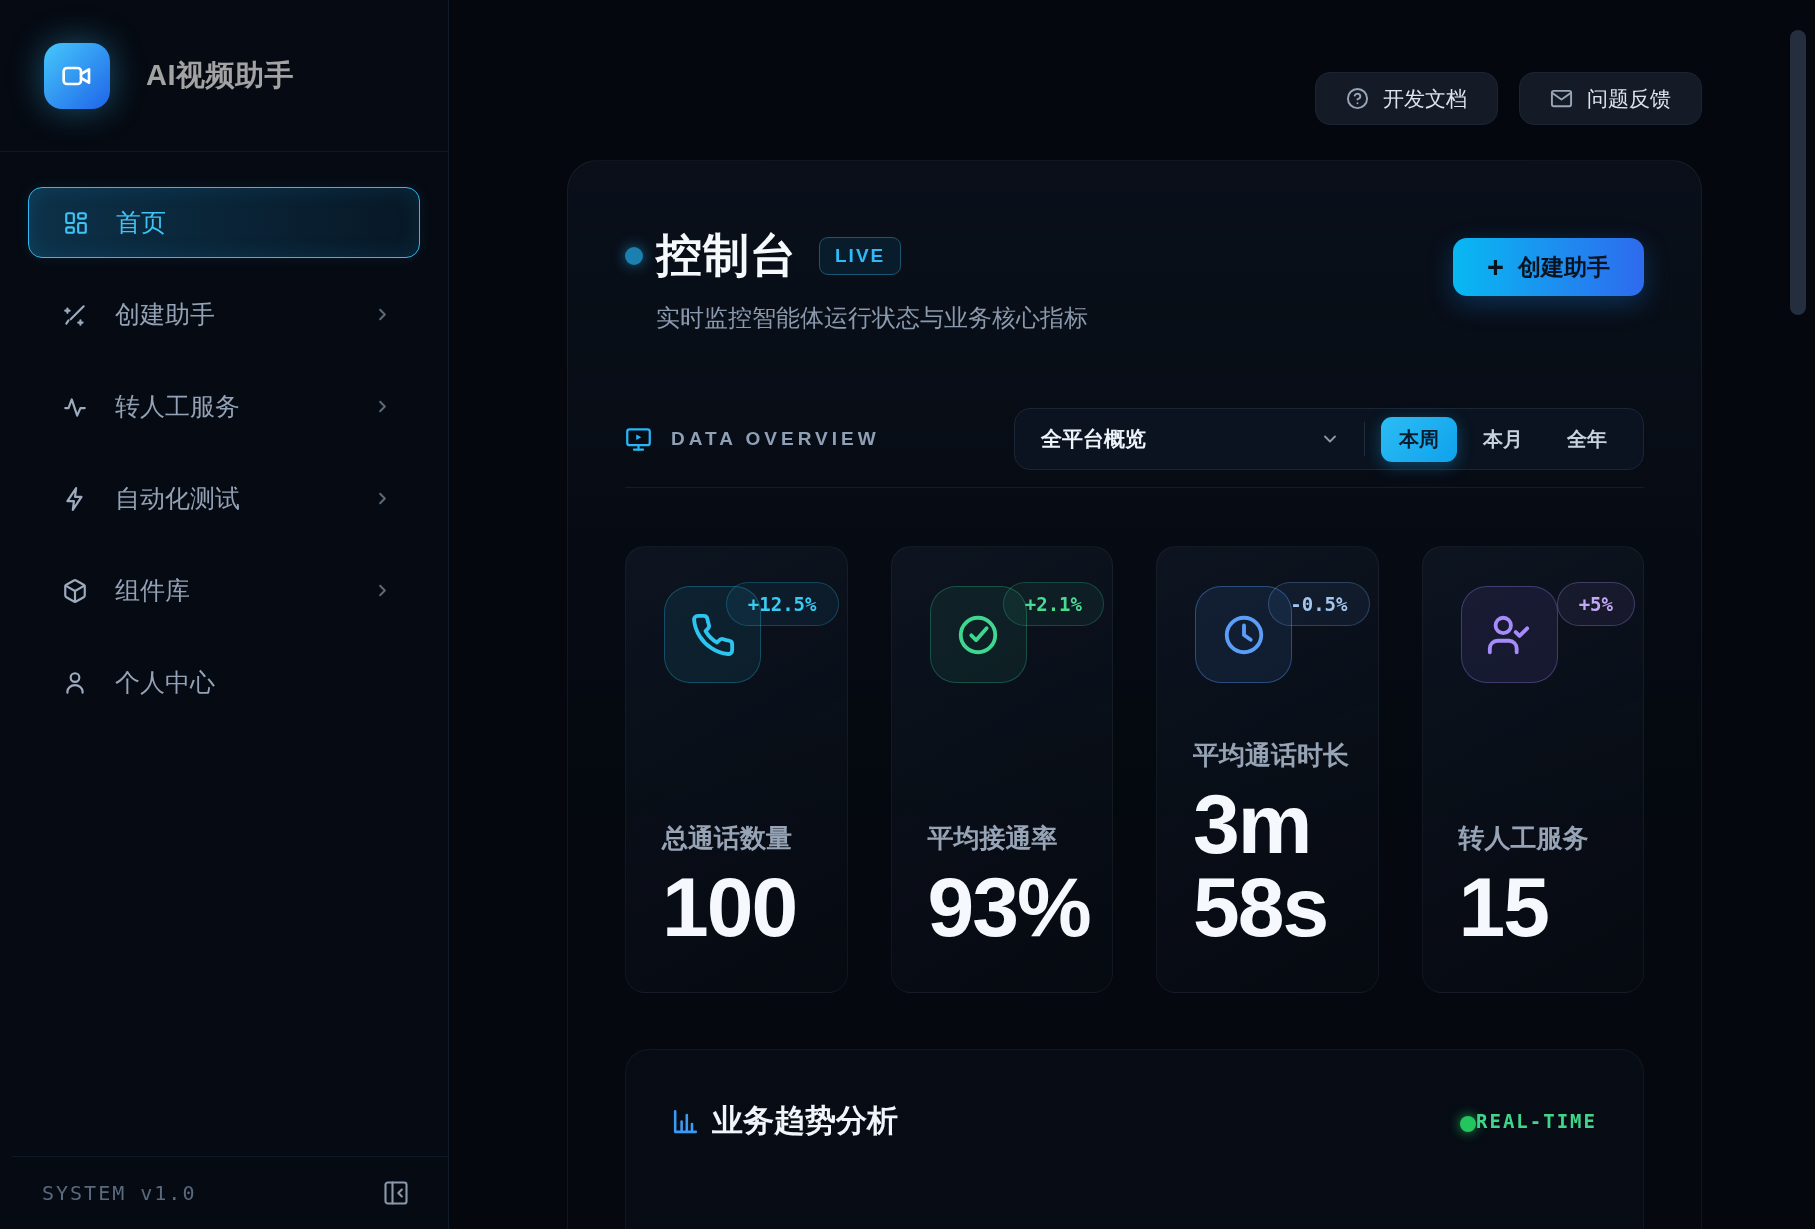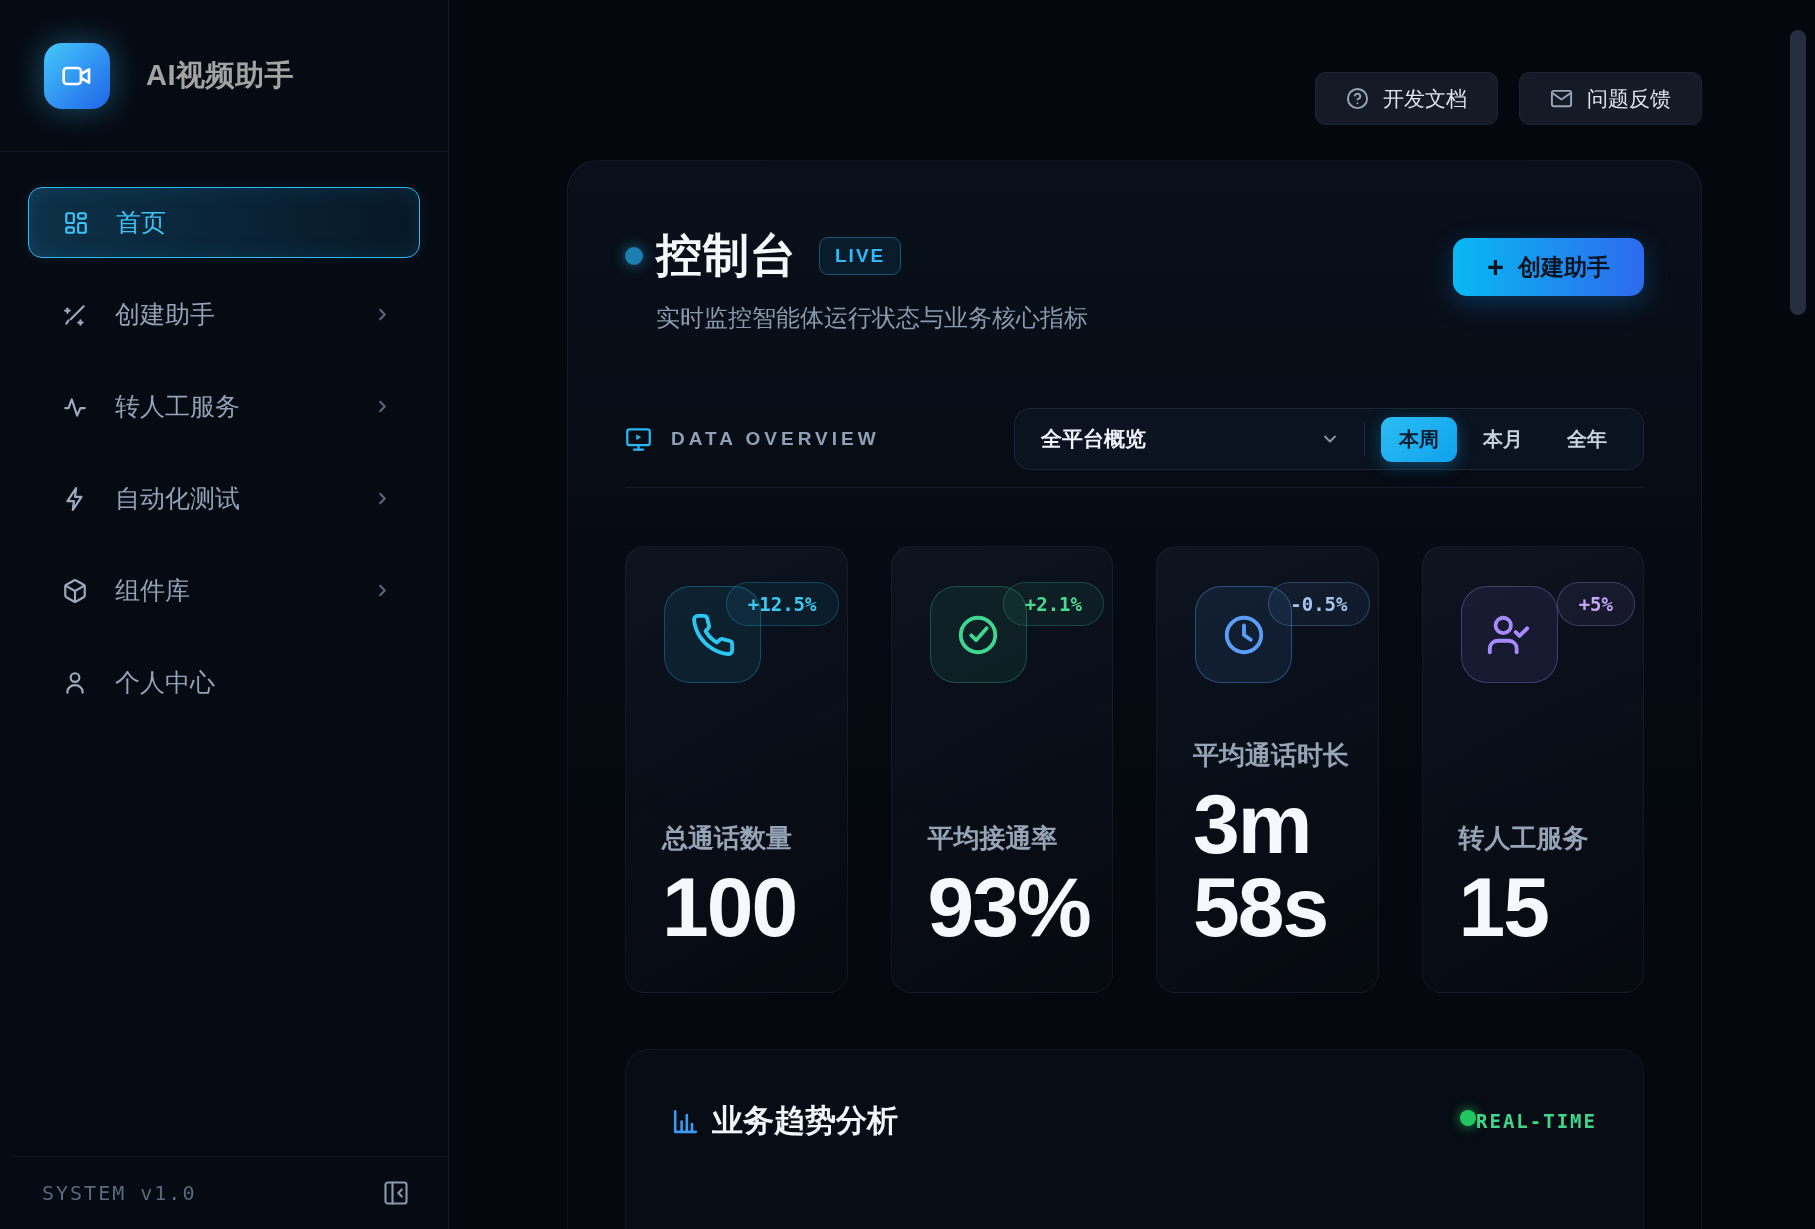--- a/index.html
+++ b/index.html
@@ -58,21 +58,21 @@
   }
   .collapse-btn svg { width:28px; height:28px; }
 
   
   .main { position:relative; flex:1; height:100%; }
   .topbar {
     display:flex; justify-content:flex-end; gap:21px;
     padding:72px 113px 0 0;
   }
   .top-btn {
-    height:53px; padding:0 30px; border-radius:10px;
+    height:53px; padding:0 30px; border-radius:15px;
     background:#141b26; border:1px solid #1b2433;
     display:flex; align-items:center; gap:14px; cursor:pointer;
     color:#dde4ee; font-size:21px; font-family:inherit;
   }
   .top-btn .t-icon { width:23px; height:23px; color:#97a5b6; display:flex; }
   .top-btn .t-icon svg { width:23px; height:23px; }
 
   
   .panel {
     margin:35px 113px 0 118px; height:1100px;
@@ -167,21 +167,21 @@
   .trend {
     margin-top:56px; height:240px; border-radius:24px;
     background:rgba(12,18,28,.45); border:1px solid rgba(148,163,184,.08);
     padding:50px 46px 0 44px;
   }
   .trend-header { display:flex; align-items:center; justify-content:space-between; }
   .t-left { display:flex; align-items:center; gap:11px; }
   .t-left .t-icon { width:31px; height:31px; color:#3b9af5; display:flex; }
   .t-left .t-icon svg { width:31px; height:31px; }
   .trend-title { font-size:31px; font-weight:700; color:#f1f5f9; }
-  .t-right { display:flex; align-items:flex-start; }
+  .t-right { display:flex; align-items:flex-end; }
   .gdot { width:16px; height:16px; border-radius:50%; background:#22c55e; box-shadow:0 0 12px rgba(34,197,94,.8); }
   .rt-label { font-family:"DejaVu Sans Mono",monospace; font-size:19px; font-weight:700; letter-spacing:2px; color:#3fd68a; }
 
   
   .scrollbar-thumb {
     position:absolute; top:30px; right:9px; width:16px; height:285px;
     border-radius:8px; background:#242e3f;
   }
 </style>
 </head>

